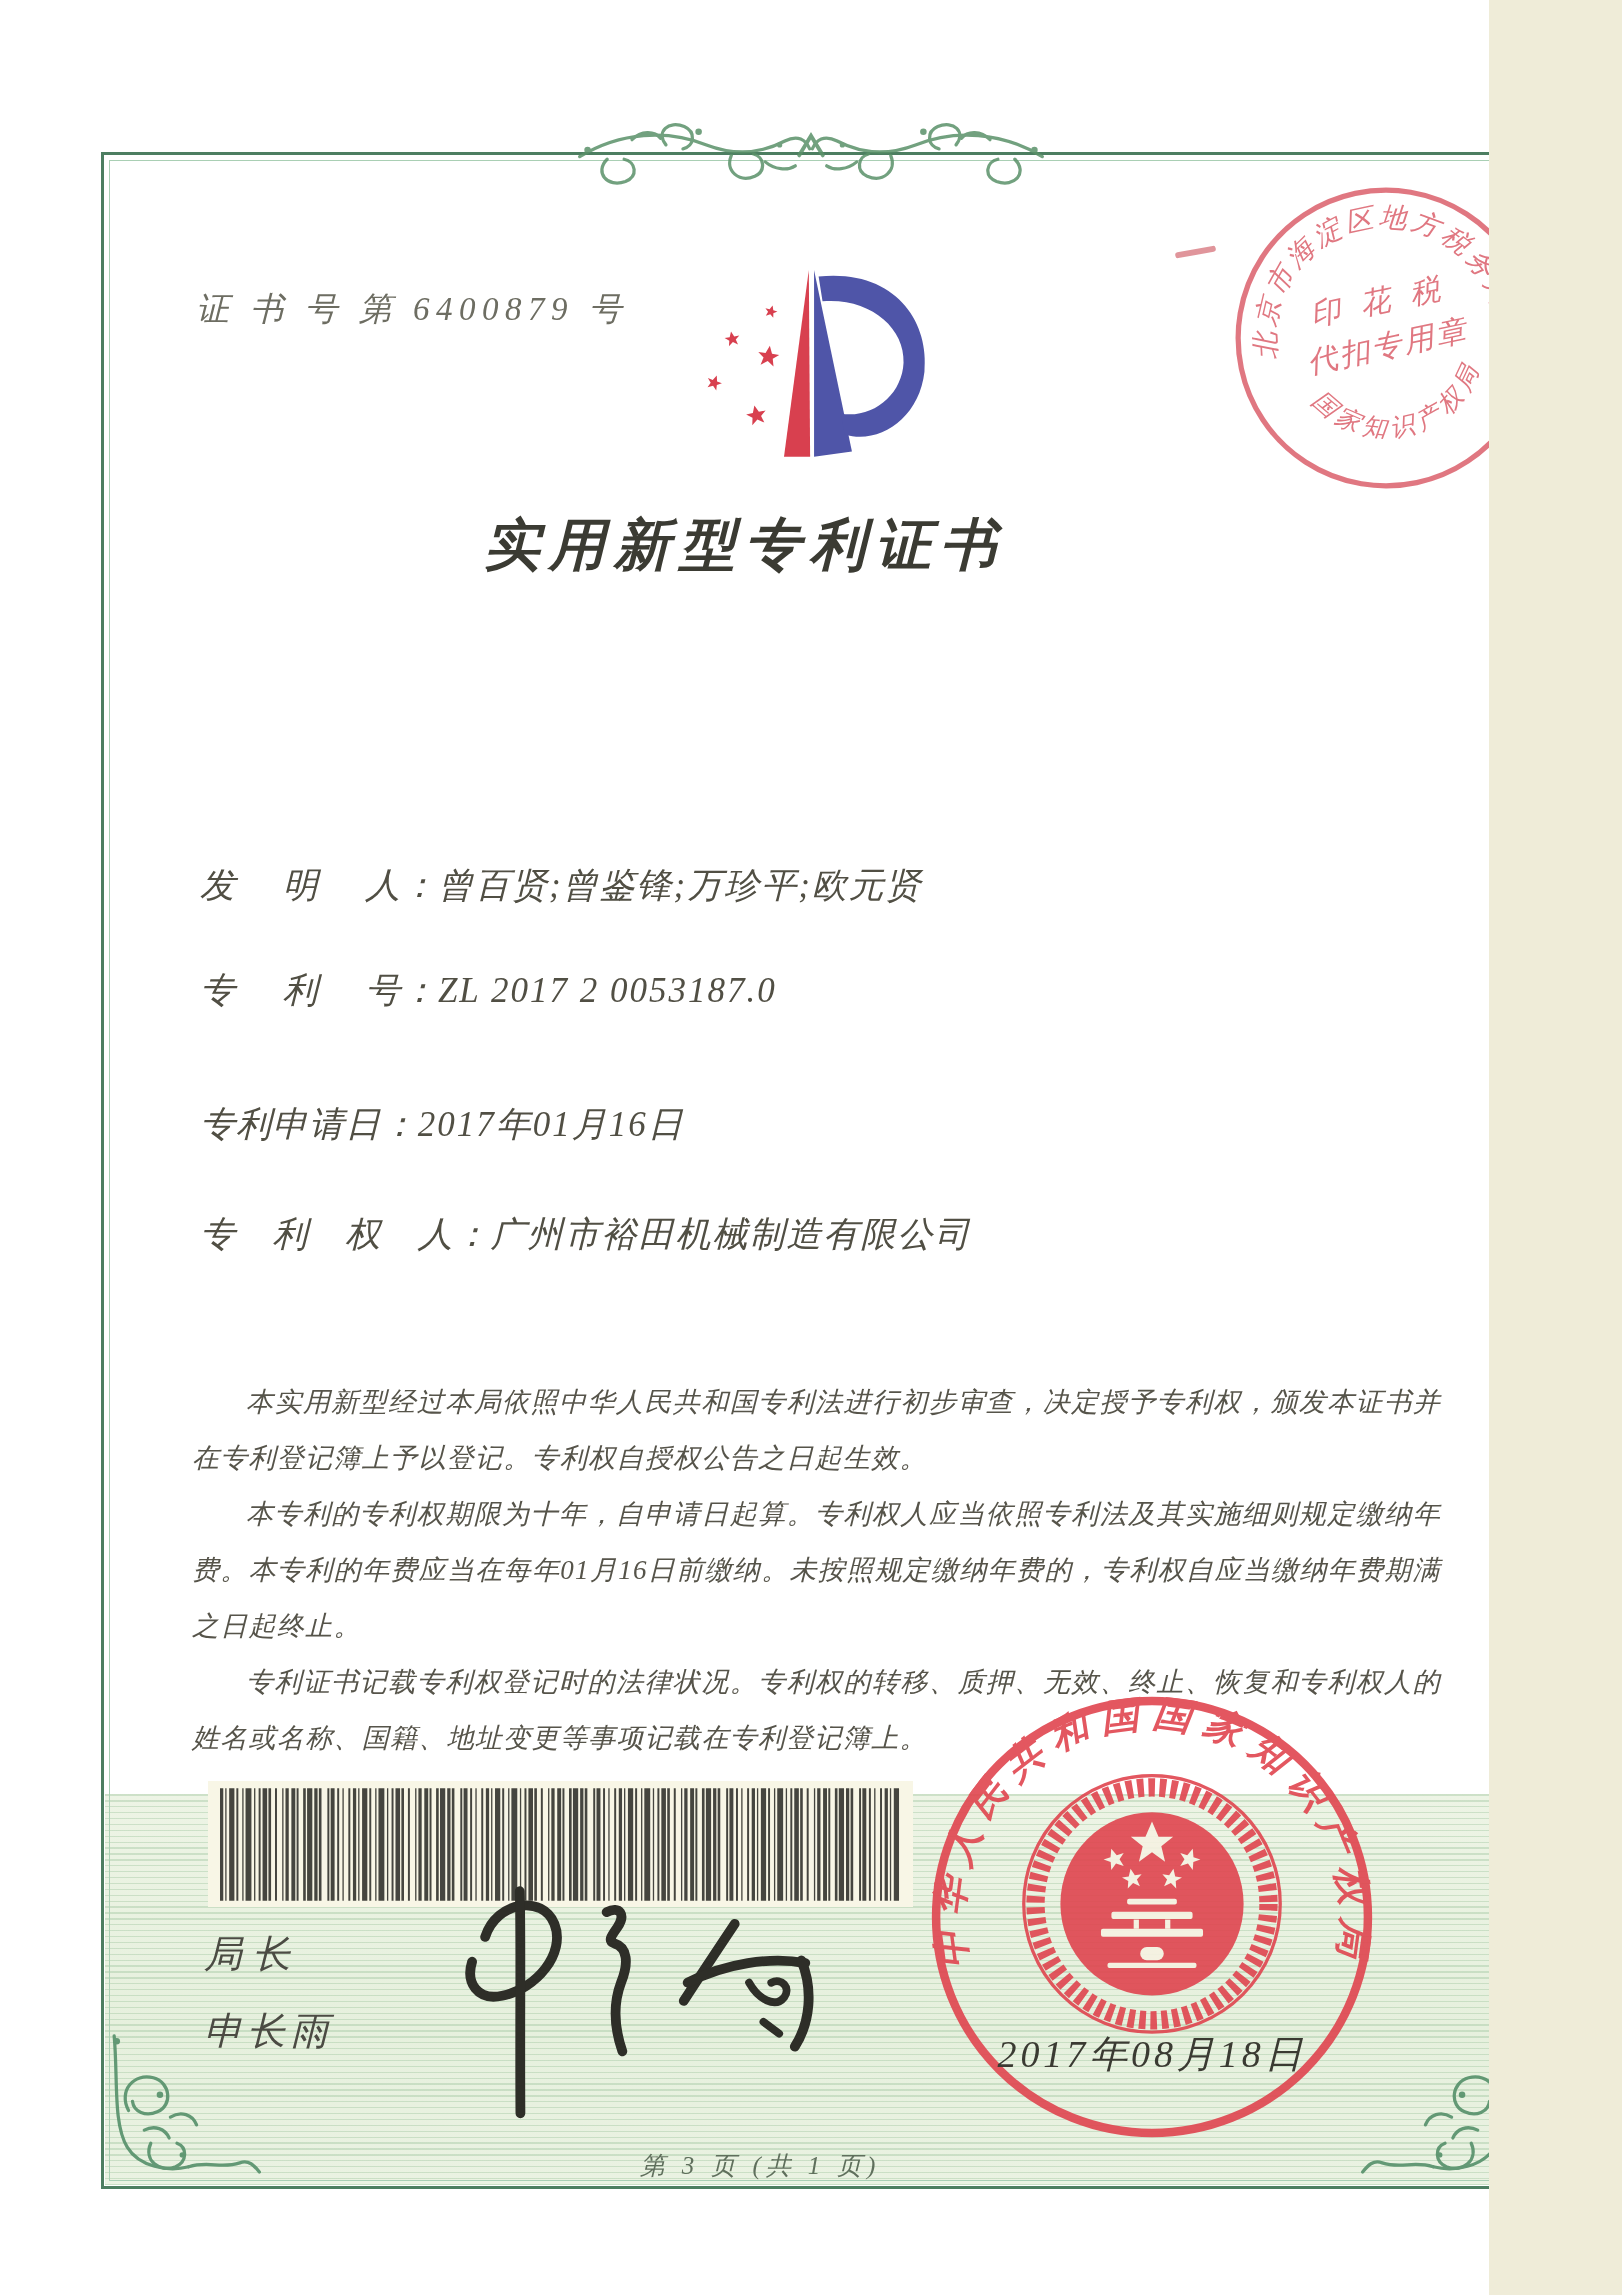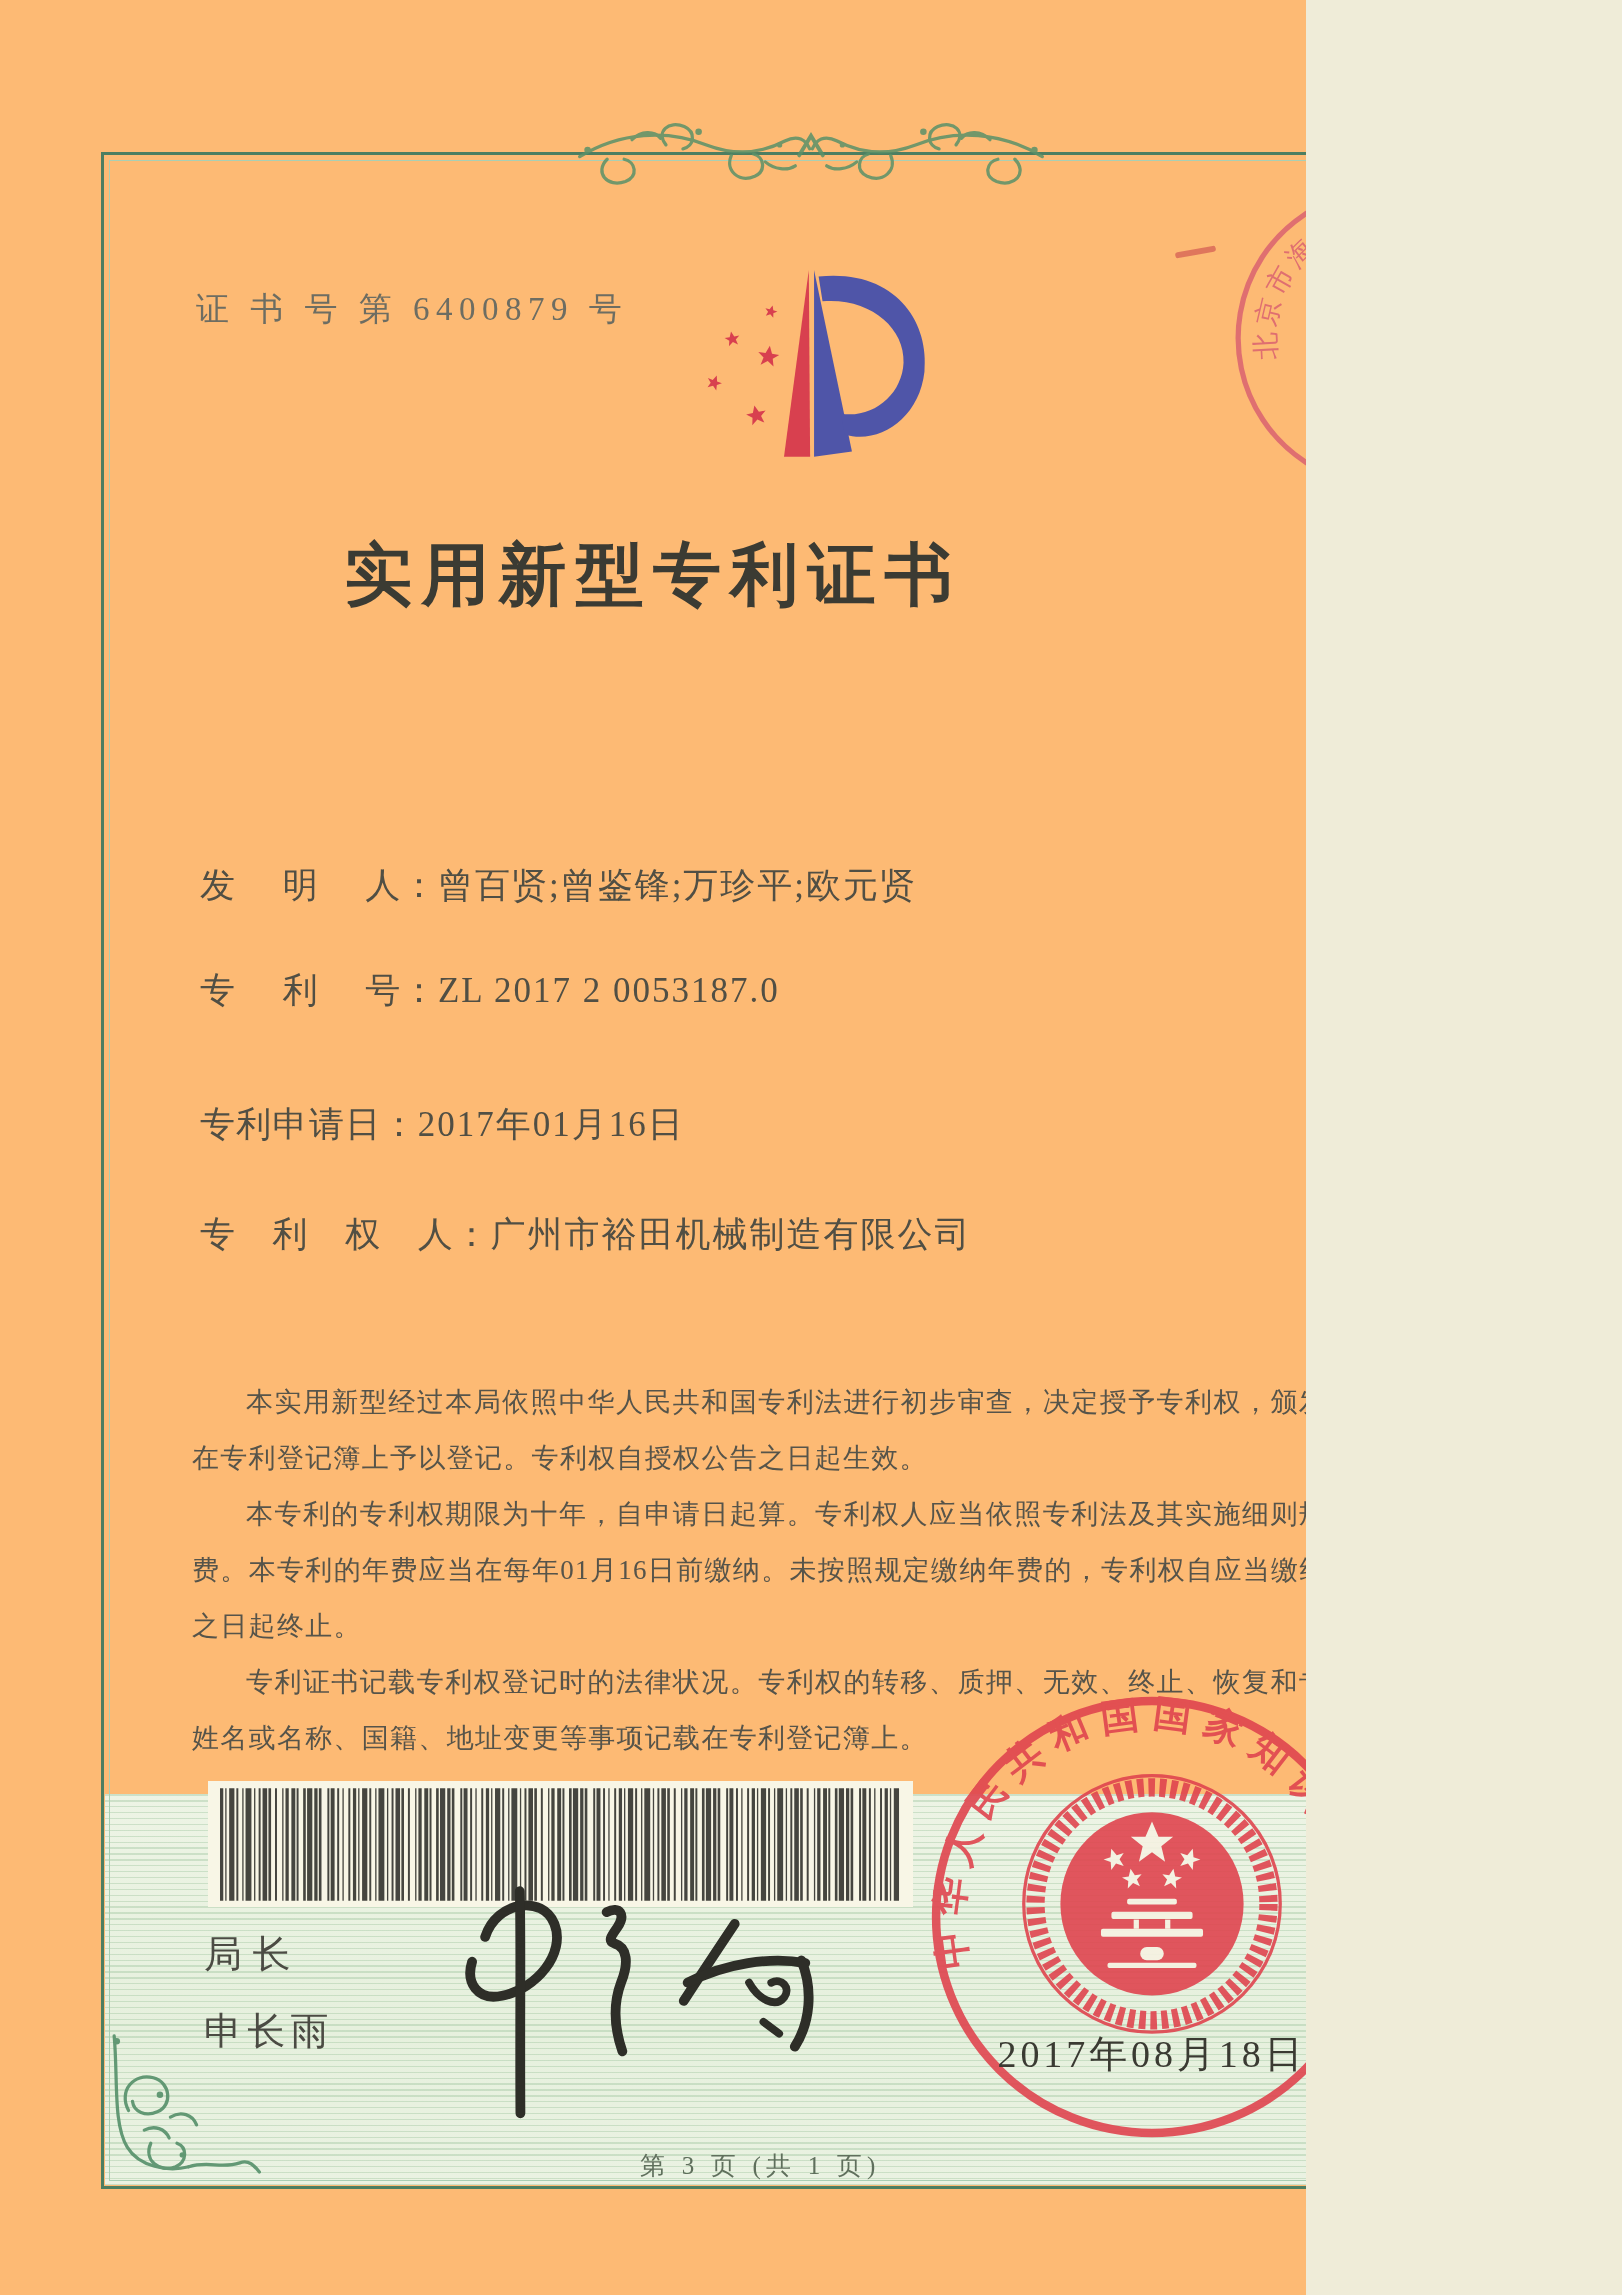--- a/index.html
+++ b/index.html
@@ -2,23 +2,24 @@
 <html style="font-size:10.5px"><head>
 <meta charset="utf-8">
 <style>
   html,body{margin:0;padding:0;}
   body{
     background:#efecd8;
     font-family:"Liberation Serif","DejaVu Serif",serif;
   }
   .page{
     position:relative;
-    width:1306px;height:2295px;
-    background:#fdba74;
+    width:1489px;height:2295px;
+    background:#ffffff;
     overflow:hidden;
+    font-style:italic;
   }
   .abs{position:absolute;}
   
   .frame{
     position:absolute;left:101px;top:152px;width:1419px;height:2037px;
     border:3.3px solid #4d7e61;
     box-sizing:border-box;
   }
   .frame-inner{
     position:absolute;inset:4.6px;
@@ -31,22 +32,22 @@
       repeating-linear-gradient(0deg,
         rgba(139,185,141,0.33) 0px, rgba(139,185,141,0.33) 1.3px,
         rgba(240,248,238,0) 1.3px, rgba(240,248,238,0) 5.9px),
       linear-gradient(180deg,#edf4e5 0%,#e6f0dd 60%,#eaf2e2 100%);
   }
   .cert-no{
     left:196px;top:287px;
     font-size:33px;letter-spacing:6.5px;color:#6d6d62;white-space:nowrap;
   }
   .title{
-    left:50%;top:530px;transform:translateX(-50%);
-    font-size:68px;font-weight:700;letter-spacing:9.2px;color:#3b3b33;white-space:nowrap;
+    left:50%;top:508px;transform:translateX(-50%);
+    font-size:56px;font-weight:700;letter-spacing:9.2px;color:#3b3b33;white-space:nowrap;
   }
   .field-row{
     left:200px;
     font-size:35px;color:#514f44;white-space:nowrap;letter-spacing:1.3px;
   }
   .field-row .val{letter-spacing:2px;}
   .r1{top:725px}.r2{top:862px}.r3{top:967px}
   .r4{top:1101px}.r5{top:1211px}.r6{top:1336px}
   .paras{
     left:192px;top:1374px;width:1249px;

